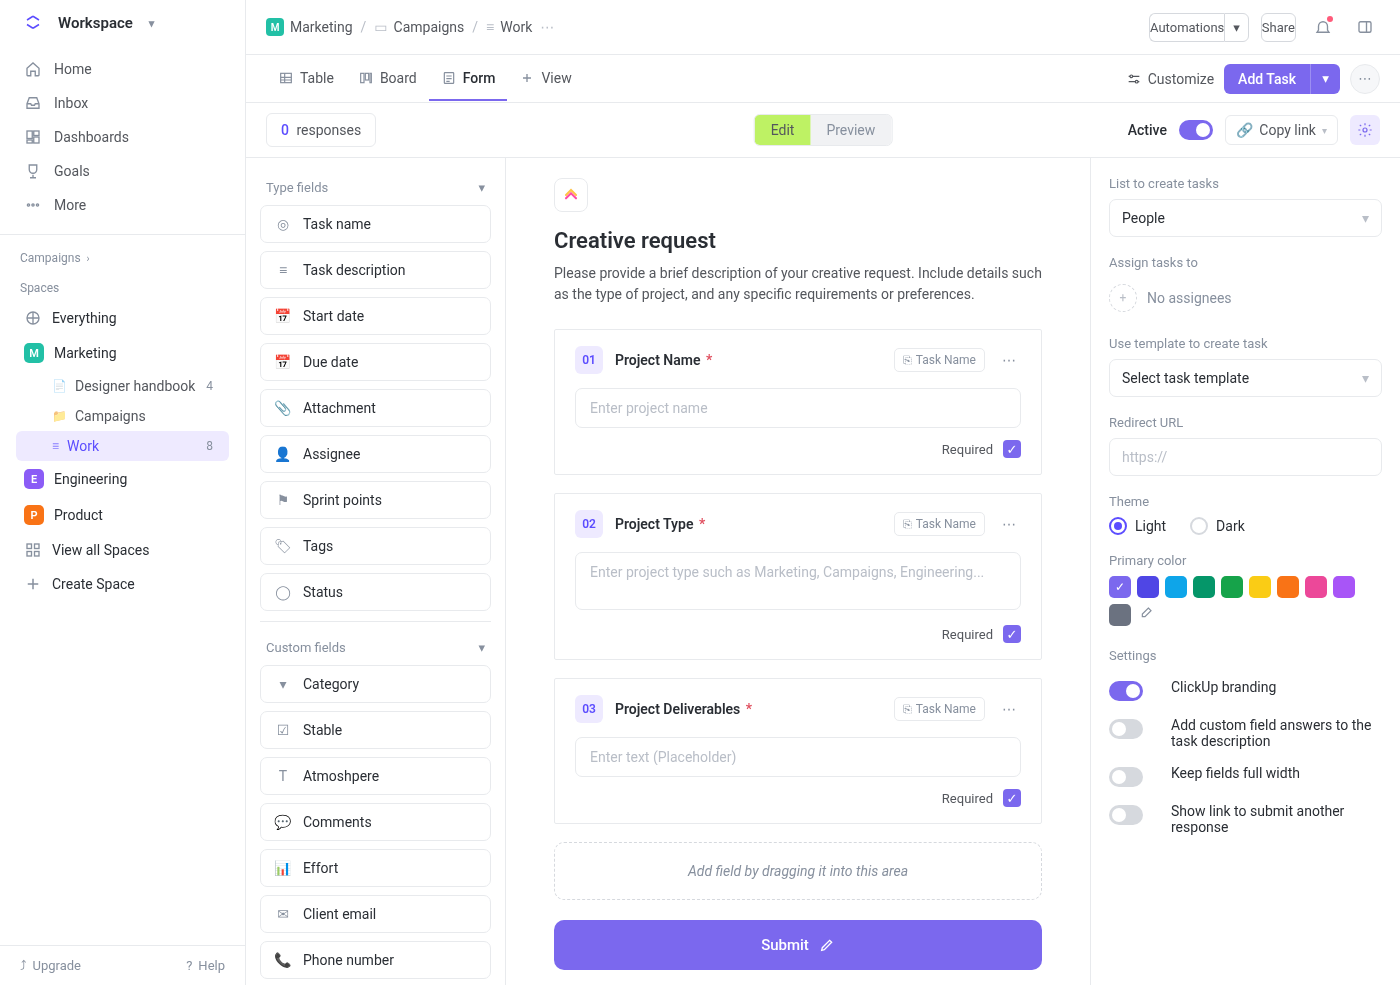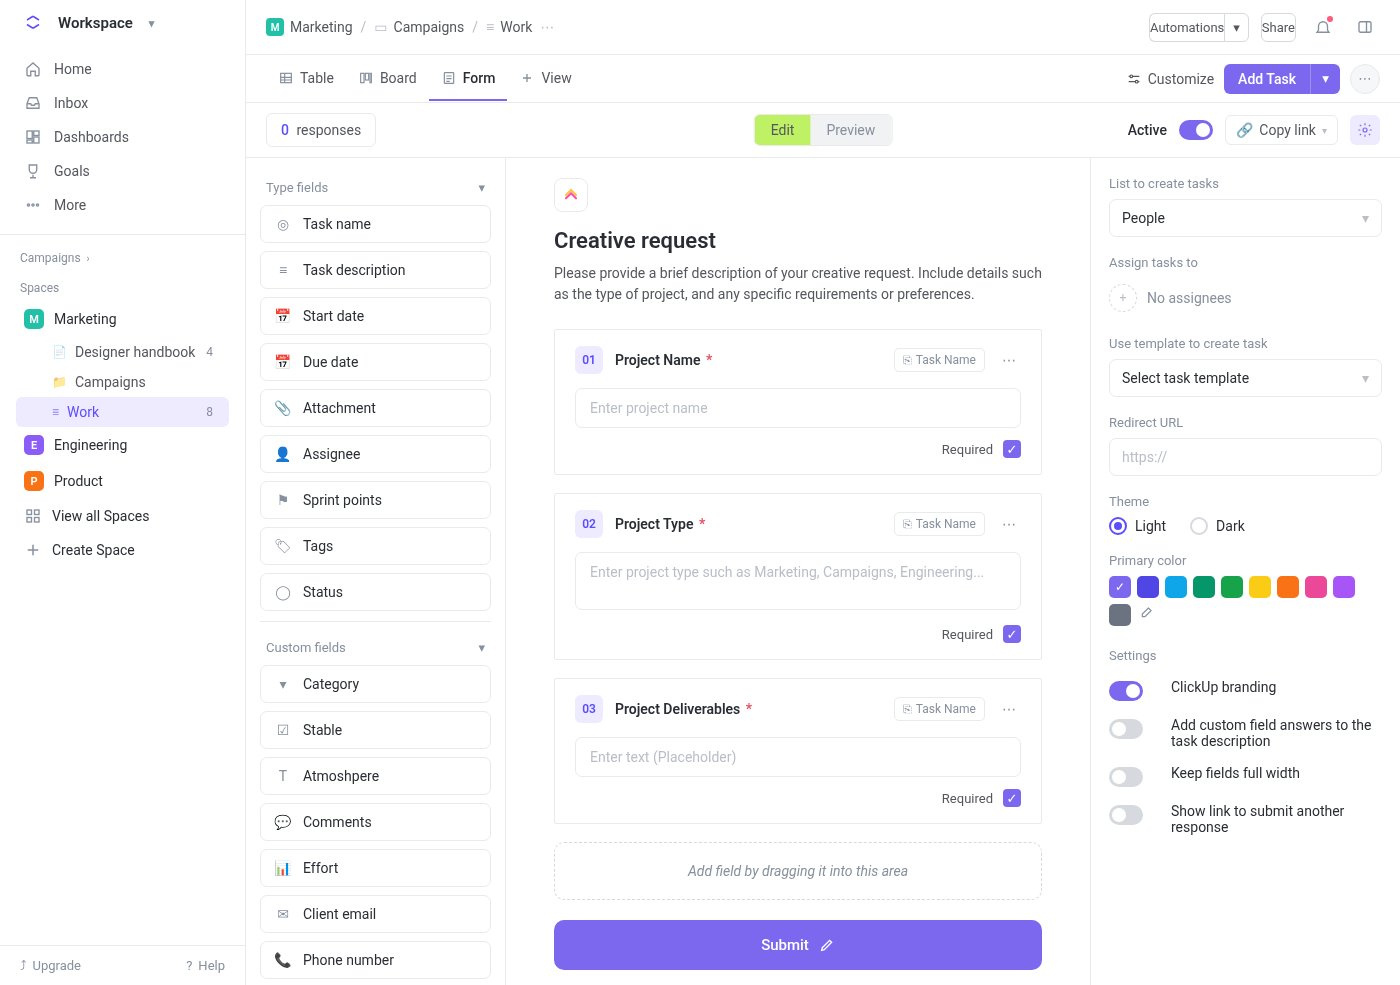--- a/index.html
+++ b/index.html
@@ -197,20 +197,29 @@
     <div class="sb-section-label">
       <span>Campaigns</span>
         <span class="chev">›</span>
     </div>
 
     <div class="sb-section-label">
       <span>Spaces</span>
     </div>
 
     <div class="sb-nav" style="padding-top:0">
+      <div class="space-item">
+        <span class="nav-icon">
+            <svg viewBox="0 0 24 24" fill="none" stroke="currentColor" stroke-width="1.8">
+              <circle cx="12" cy="12" r="8"></circle>
+              <path d="M12 4v16M4 12h16"></path>
+            </svg>
+          </span>
+        <span>Everything</span>
+      </div>
       <div id="spaces-list">
           <div class="space-item">
             <span class="space-badge" style="background:#22c0a6">M</span>
             <span>Marketing</span>
           </div>
           <div class="space-child">
             <span style="font-size:12px;opacity:.7">📄</span>
             <span>Designer handbook</span>
             <span class="count-pill">4</span>
           </div>

